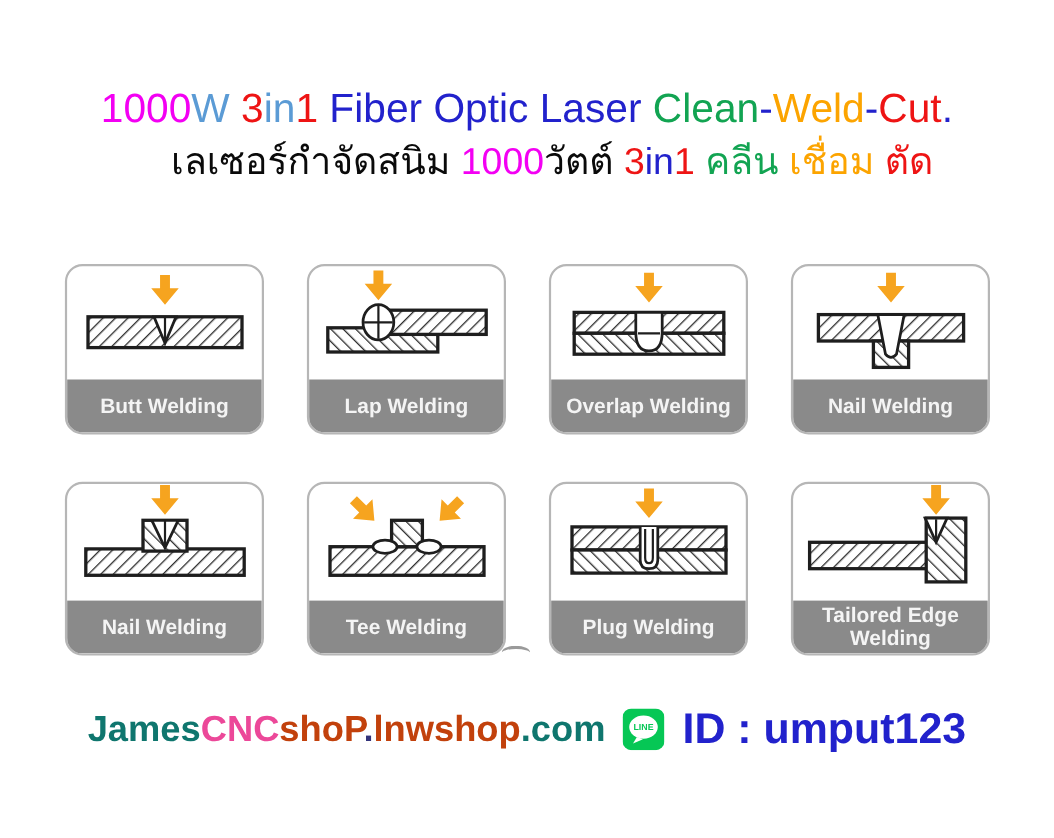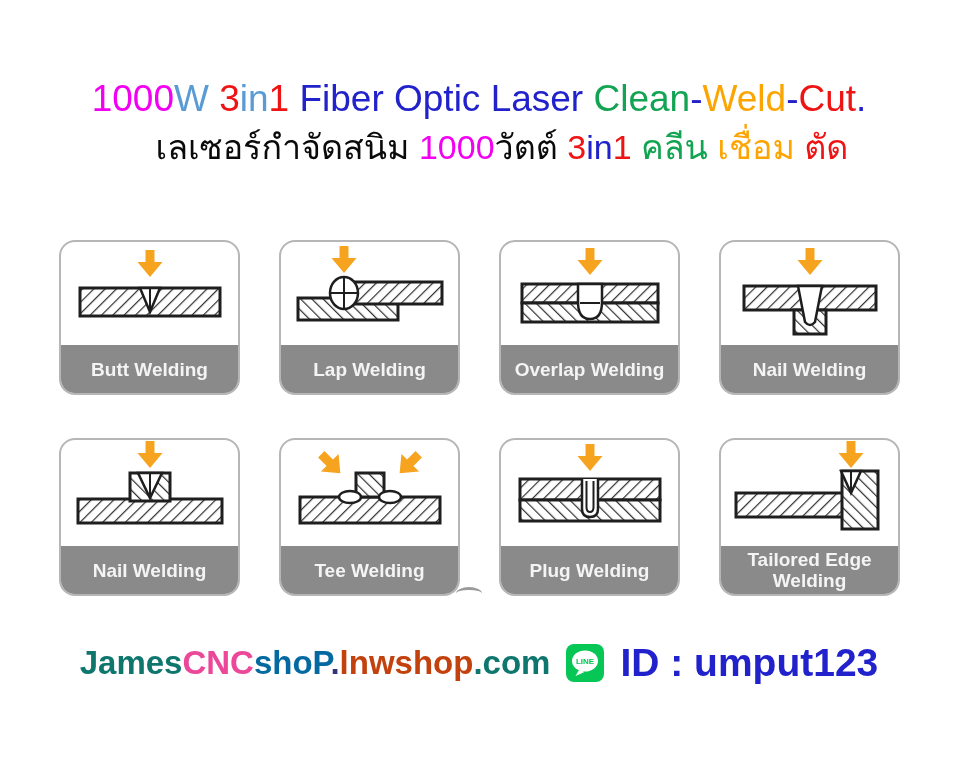--- a/index.html
+++ b/index.html
@@ -186,21 +186,21 @@
           <span>Tailored Edge Welding</span>
         </div>
     </div>
 
   </main>
 
   <div class="smudge"></div>
 
   <footer class="footer">
     <div class="brand">
-      <span style="color: #0f766e; margin-top: 35px;">James</span><span style="color: #ec4899;">CNC</span><span style="color: #0369a1;">shoP</span><span style="color: rgb(51, 51, 122);">.</span><span style="color: #c2410c;">lnwshop</span><span style="color: #0f766e;">.com</span>
+      <span style="color: #0f766e; margin-top: 35px;">James</span><span style="color: #ec4899;">CNC</span><span style="color: #c2410c;">shoP</span><span style="color: rgb(51, 51, 122);">.</span><span style="color: #c2410c;">lnwshop</span><span style="color: #0f766e;">.com</span>
     </div>
     <span class="line-icon">
       <svg width="38" height="38" viewBox="0 0 38 38">
         <rect x="0" y="0" width="38" height="38" rx="8" fill="#06C755"></rect>
         <ellipse cx="19" cy="17" rx="13" ry="10.5" fill="#ffffff"></ellipse>
         <path d="M13,26 l-3.5,6 l9,-4 z" fill="#ffffff"></path>
         <text x="19" y="20" text-anchor="middle" font-size="8" font-weight="bold" font-family="Liberation Sans, sans-serif" fill="#06C755">LINE</text>
       </svg>
     </span>
     <div class="contact" style="color: rgb(34, 34, 204);">ID : umput123</div>

